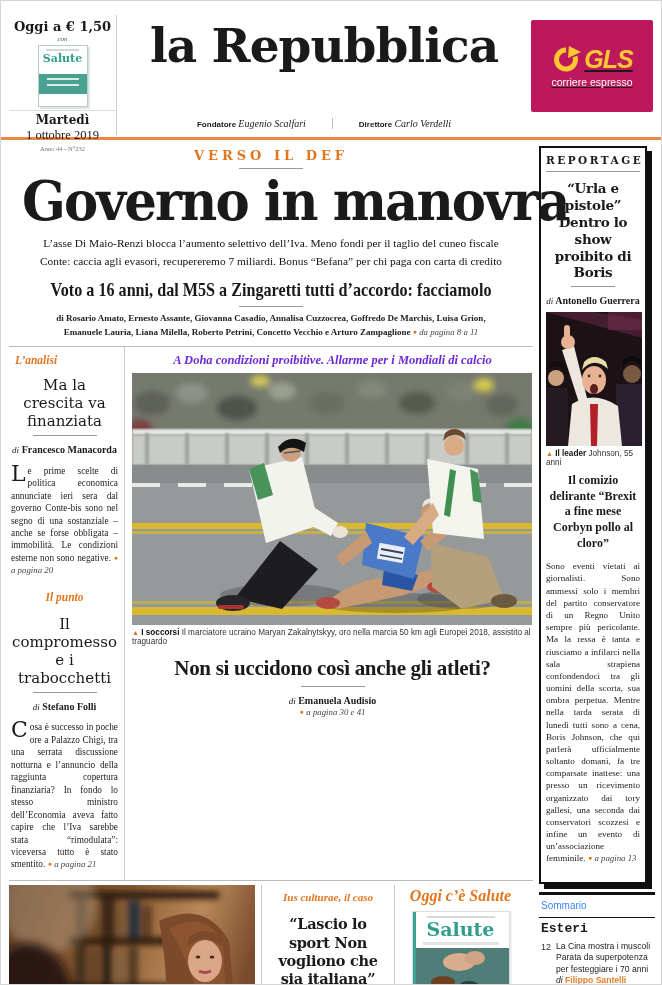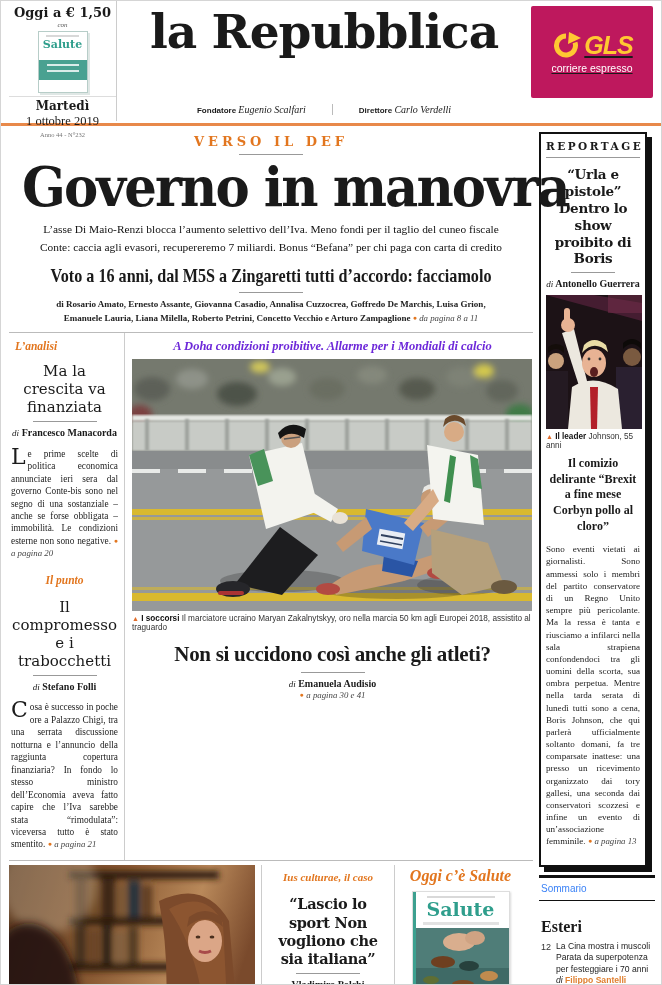--- a/index.html
+++ b/index.html
@@ -1,18 +1,18 @@
 <!DOCTYPE html>
 <html><head>
 <meta charset="utf-8">
 <style>
   html,body{margin:0;padding:0;background:#e9e9e9;}
   *{box-sizing:border-box;}
   .page{width:662px;height:985px;margin:0 auto;background:#fff;border:1px solid #d5d5d5;
-        padding:0 8px;font-family:"Liberation Serif",serif;color:#1a1a1a;position:relative;overflow:hidden;}
+        padding:14px 8px;font-family:"Liberation Serif",serif;color:#1a1a1a;position:relative;overflow:hidden;}
   
   .masthead{display:flex;align-items:stretch;height:120px;}
   .pricebox{width:108px;border-right:1px solid #ccc;text-align:center;padding-top:4px;flex:none;}
   .price{font-family:"DejaVu Serif",serif;font-weight:bold;font-size:13px;}
   .with{font-style:italic;font-size:7px;color:#555;margin:1px 0;}
   .minicover{width:50px;height:62px;margin:2px auto 3px;border:1px solid #b7cdc8;background:#fff;
              box-shadow:2px 2px 0 #dfe7e5;position:relative;padding-top:3px;}
   .minicover .mc-bar{height:2px;width:70%;margin:0 auto 2px;background:#d8d8d8;}
   .minicover .mc-title{font-family:"DejaVu Serif",serif;color:#2f9e8c;font-size:11px;font-weight:bold;line-height:1;}
   .minicover .mc-band{position:absolute;left:0;right:0;bottom:12px;height:20px;background:#49a191;}
@@ -50,21 +50,21 @@
   .bylines{font-size:9px;font-weight:bold;line-height:1.5;color:#222;margin-top:4px;padding-bottom:7px;}
   .pgdot{color:#e2761f;font-size:7px;vertical-align:1px;}
   .pgref{font-style:italic;font-weight:normal;color:#444;font-size:8.8px;}
   
   .main-grid{display:flex;border-top:1px solid #bbb;}
   .col-analysis{width:116px;flex:none;padding:7px 6px 0 2px;border-right:1px solid #ccc;text-align:center;}
   .col-center{flex:1;padding:6px 0 0 7px;}
   .lbl{color:#e2761f;font-style:italic;font-weight:bold;font-size:11.5px;font-family:"Liberation Serif",serif;}
   .lbl.left{text-align:left;display:block;padding-left:4px;}
   .side-title{font-family:"DejaVu Serif",serif;font-size:15px;line-height:1.2;margin:10px 0 2px;}
-  .author{font-weight:bold;font-size:10px;margin:2px 0 6px;font-family:Liberation Serif, serif;}
+  .author{font-weight:bold;font-size:10px;margin:8px 0 6px;font-family:Liberation Serif, serif;}
   .author .di{font-style:italic;font-weight:normal;font-size:9px;}
   .bodytxt{font-size:9.3px;line-height:1.34;text-align:justify;color:#1c1c1c;}
   .bodytxt .dropcap{float:left;font-family:"DejaVu Serif",serif;font-size:22px;line-height:17px;padding-right:2px;}
   .punto-sep{margin-top:10px;}
   .center-kicker{color:#6d28d9;font-style:italic;font-weight:bold;font-size:12.5px;text-align:center;margin-bottom:5px;}
   .photo-frame{width:400px;height:252px;overflow:hidden;background:#888;}
   .caption{font-family:"Liberation Sans",sans-serif;font-size:8.2px;color:#333;margin-top:3px;text-align:left;}
   .cap-marker{color:#e06c2a;font-size:7px;}
   .cap-label{font-weight:bold;color:#111;}
   .center-head{font-family:"Liberation Serif",serif;font-weight:bold;font-size:21px;letter-spacing:-.3px;
@@ -78,21 +78,21 @@
   .rep-title{font-family:"DejaVu Serif",serif;font-weight:bold;font-size:13.5px;line-height:1.25;
              letter-spacing:-.3px;margin:8px 0 0;text-align:center;}
   .rep-photo{width:96px;height:134px;margin:4px auto 2px;overflow:hidden;}
   .rep-sub{font-family:"Liberation Serif",serif;font-weight:bold;font-size:12px;line-height:1.3;margin:6px 0 4px;}
   .repbox .bodytxt{font-size:9.1px;}
   .repbox .caption{text-align:left;}
   
   .sommario{margin-top:8px;border-top:3px solid #111;font-family:"Liberation Sans",sans-serif;text-align:left;}
   .som-title{color:#3b82f6;font-weight:normal;font-size:10px;margin:5px 2px 6px;}
   .som-sec{border-top:1px solid #111;padding:3px 2px 7px;}
-  .som-head{font-family:Liberation Serif, serif;font-weight:bold;font-size:16px;margin:14px 0 5px;}
+  .som-head{font-family:Liberation Mono, monospace;font-weight:bold;font-size:13px;margin:0 0 5px;}
   .som-entry{display:flex;gap:3px;}
   .som-num{font-size:9px;color:#333;width:12px;flex:none;padding-top:1px;}
   .som-text{font-size:8.6px;line-height:1.3;color:#222;}
   .som-author .di{font-style:italic;color:#222;font-weight:normal;}
   .som-author{color:#e08030;font-weight:bold;}
   
   .bottom-grid{display:flex;border-top:1px solid #bbb;padding-top:4px;height:222px;}
   .ovs{width:246px;flex:none;position:relative;}
   .col-ius{width:134px;flex:none;border-left:1px solid #ccc;border-right:1px solid #ccc;
            margin-left:6px;padding:2px 5px 0;text-align:center;}

